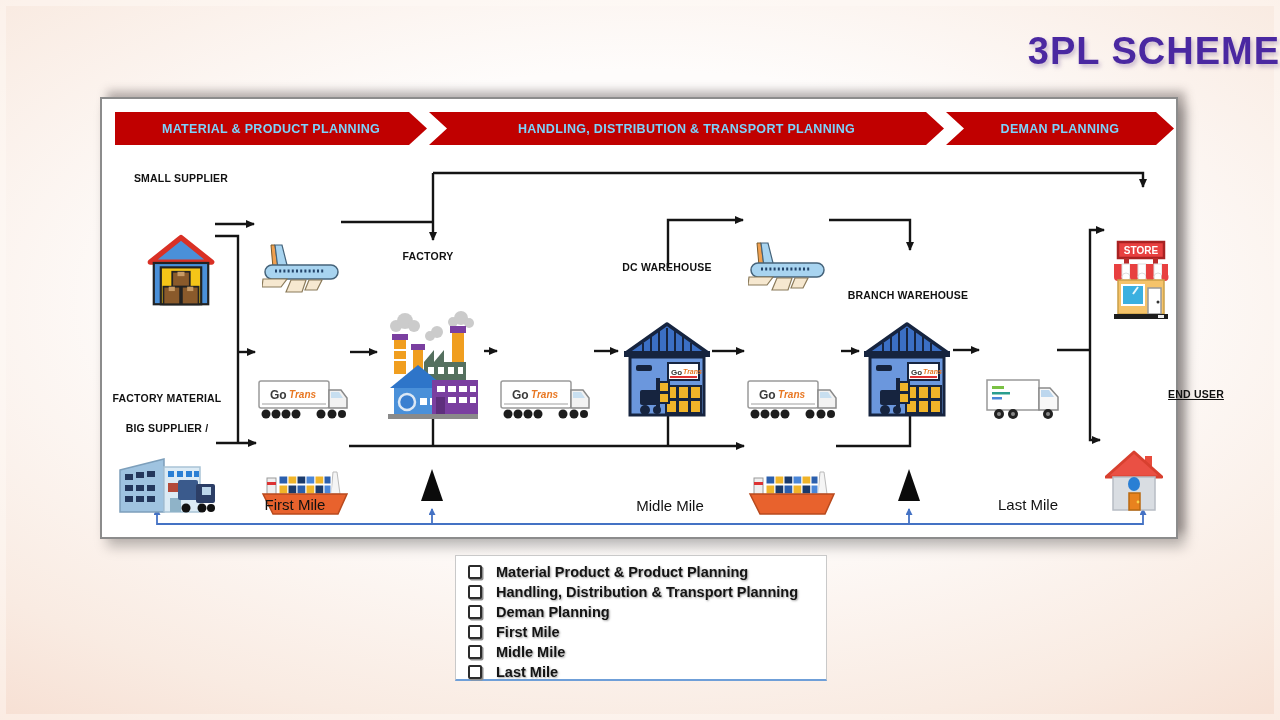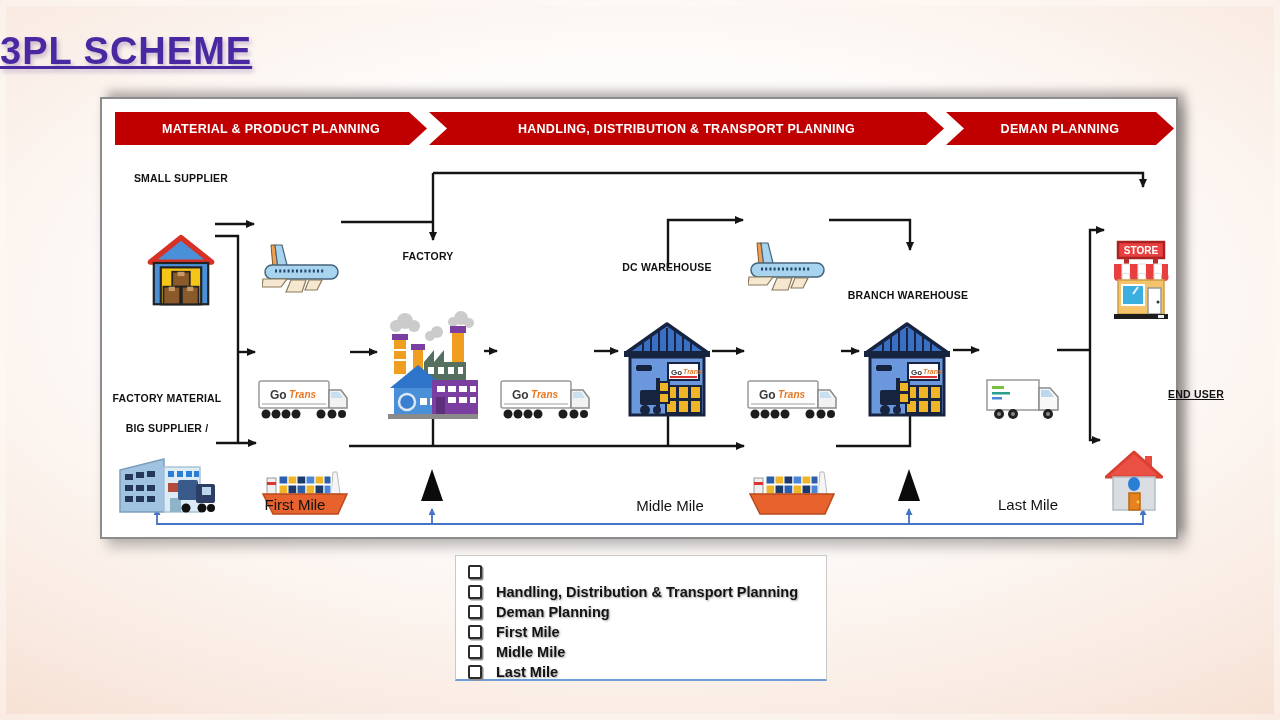--- a/index.html
+++ b/index.html
@@ -1,26 +1,26 @@
 <!DOCTYPE html>
 <html><head>
 <meta charset="utf-8">
 <style>
   html,body{margin:0;padding:0;}
   .slide{position:relative;width:1280px;height:720px;overflow:hidden;
     font-family:"Liberation Sans",sans-serif;
     background:radial-gradient(130% 115% at 50% 42%, #fefcfb 28%, #f9ebe2 52%, #f3cdbb 82%, #edb59f 100%);
     box-shadow:inset 0 0 0 6px rgba(255,250,247,.45);}
-  .title{position:absolute;top:30px;left:0;width:100%;text-align:left;
+  .title{position:absolute;top:30px;left:0;width:100%;text-align:right;
     font-size:38px;font-weight:800;letter-spacing:1px;color:#4a28a1;
-    text-shadow:2px 3px 4px rgba(110,80,150,.35);text-decoration:underline;}
+    text-shadow:2px 3px 4px rgba(110,80,150,.35);}
   .panel{position:absolute;left:100px;top:97px;width:1078px;height:442px;background:#fff;
     border:2px solid #8c8c8c;box-sizing:border-box;
     box-shadow:7px -6px 9px rgba(60,50,50,.35), 7px 8px 12px rgba(0,0,0,.25);}
-  .banner{position:absolute;top:112px;height:33px;background:#c00000;color:#ffffff;
+  .banner{position:absolute;top:112px;height:33px;background:#c00000;color:#7dd3fc;
     display:flex;align-items:center;justify-content:center;
     font-size:12.5px;font-weight:700;letter-spacing:.3px;
     filter:drop-shadow(0 2px 2px rgba(60,80,130,.55));}
   .banner.first{left:115px;width:312px;
     clip-path:polygon(0 0,calc(100% - 18px) 0,100% 50%,calc(100% - 18px) 100%,0 100%);}
   .banner.mid{left:429px;width:515px;
     clip-path:polygon(0 0,calc(100% - 18px) 0,100% 50%,calc(100% - 18px) 100%,0 100%,18px 50%);}
   .banner.last{left:946px;width:228px;
     clip-path:polygon(0 0,calc(100% - 18px) 0,100% 50%,calc(100% - 18px) 100%,0 100%,18px 50%);}
   .overlay{position:absolute;left:0;top:0;width:1280px;height:720px;pointer-events:none;}
@@ -456,20 +456,21 @@
     </svg>
   </div>
 
   <div class="mile" style="left:295px;top:496px;">First Mile</div>
   <div class="mile" style="left:670px;top:497px;">Midle Mile</div>
   <div class="mile" style="left:1028px;top:496px;">Last Mile</div>
 
   <div class="legend">
     <div class="legend-item">
         <span class="cbx"></span>
+        <span>Material Product &amp; Product Planning</span>
       </div>
     <div class="legend-item">
         <span class="cbx"></span>
         <span>Handling, Distribution &amp; Transport  Planning</span>
       </div>
     <div class="legend-item">
         <span class="cbx"></span>
         <span>Deman Planning</span>
       </div>
     <div class="legend-item">

